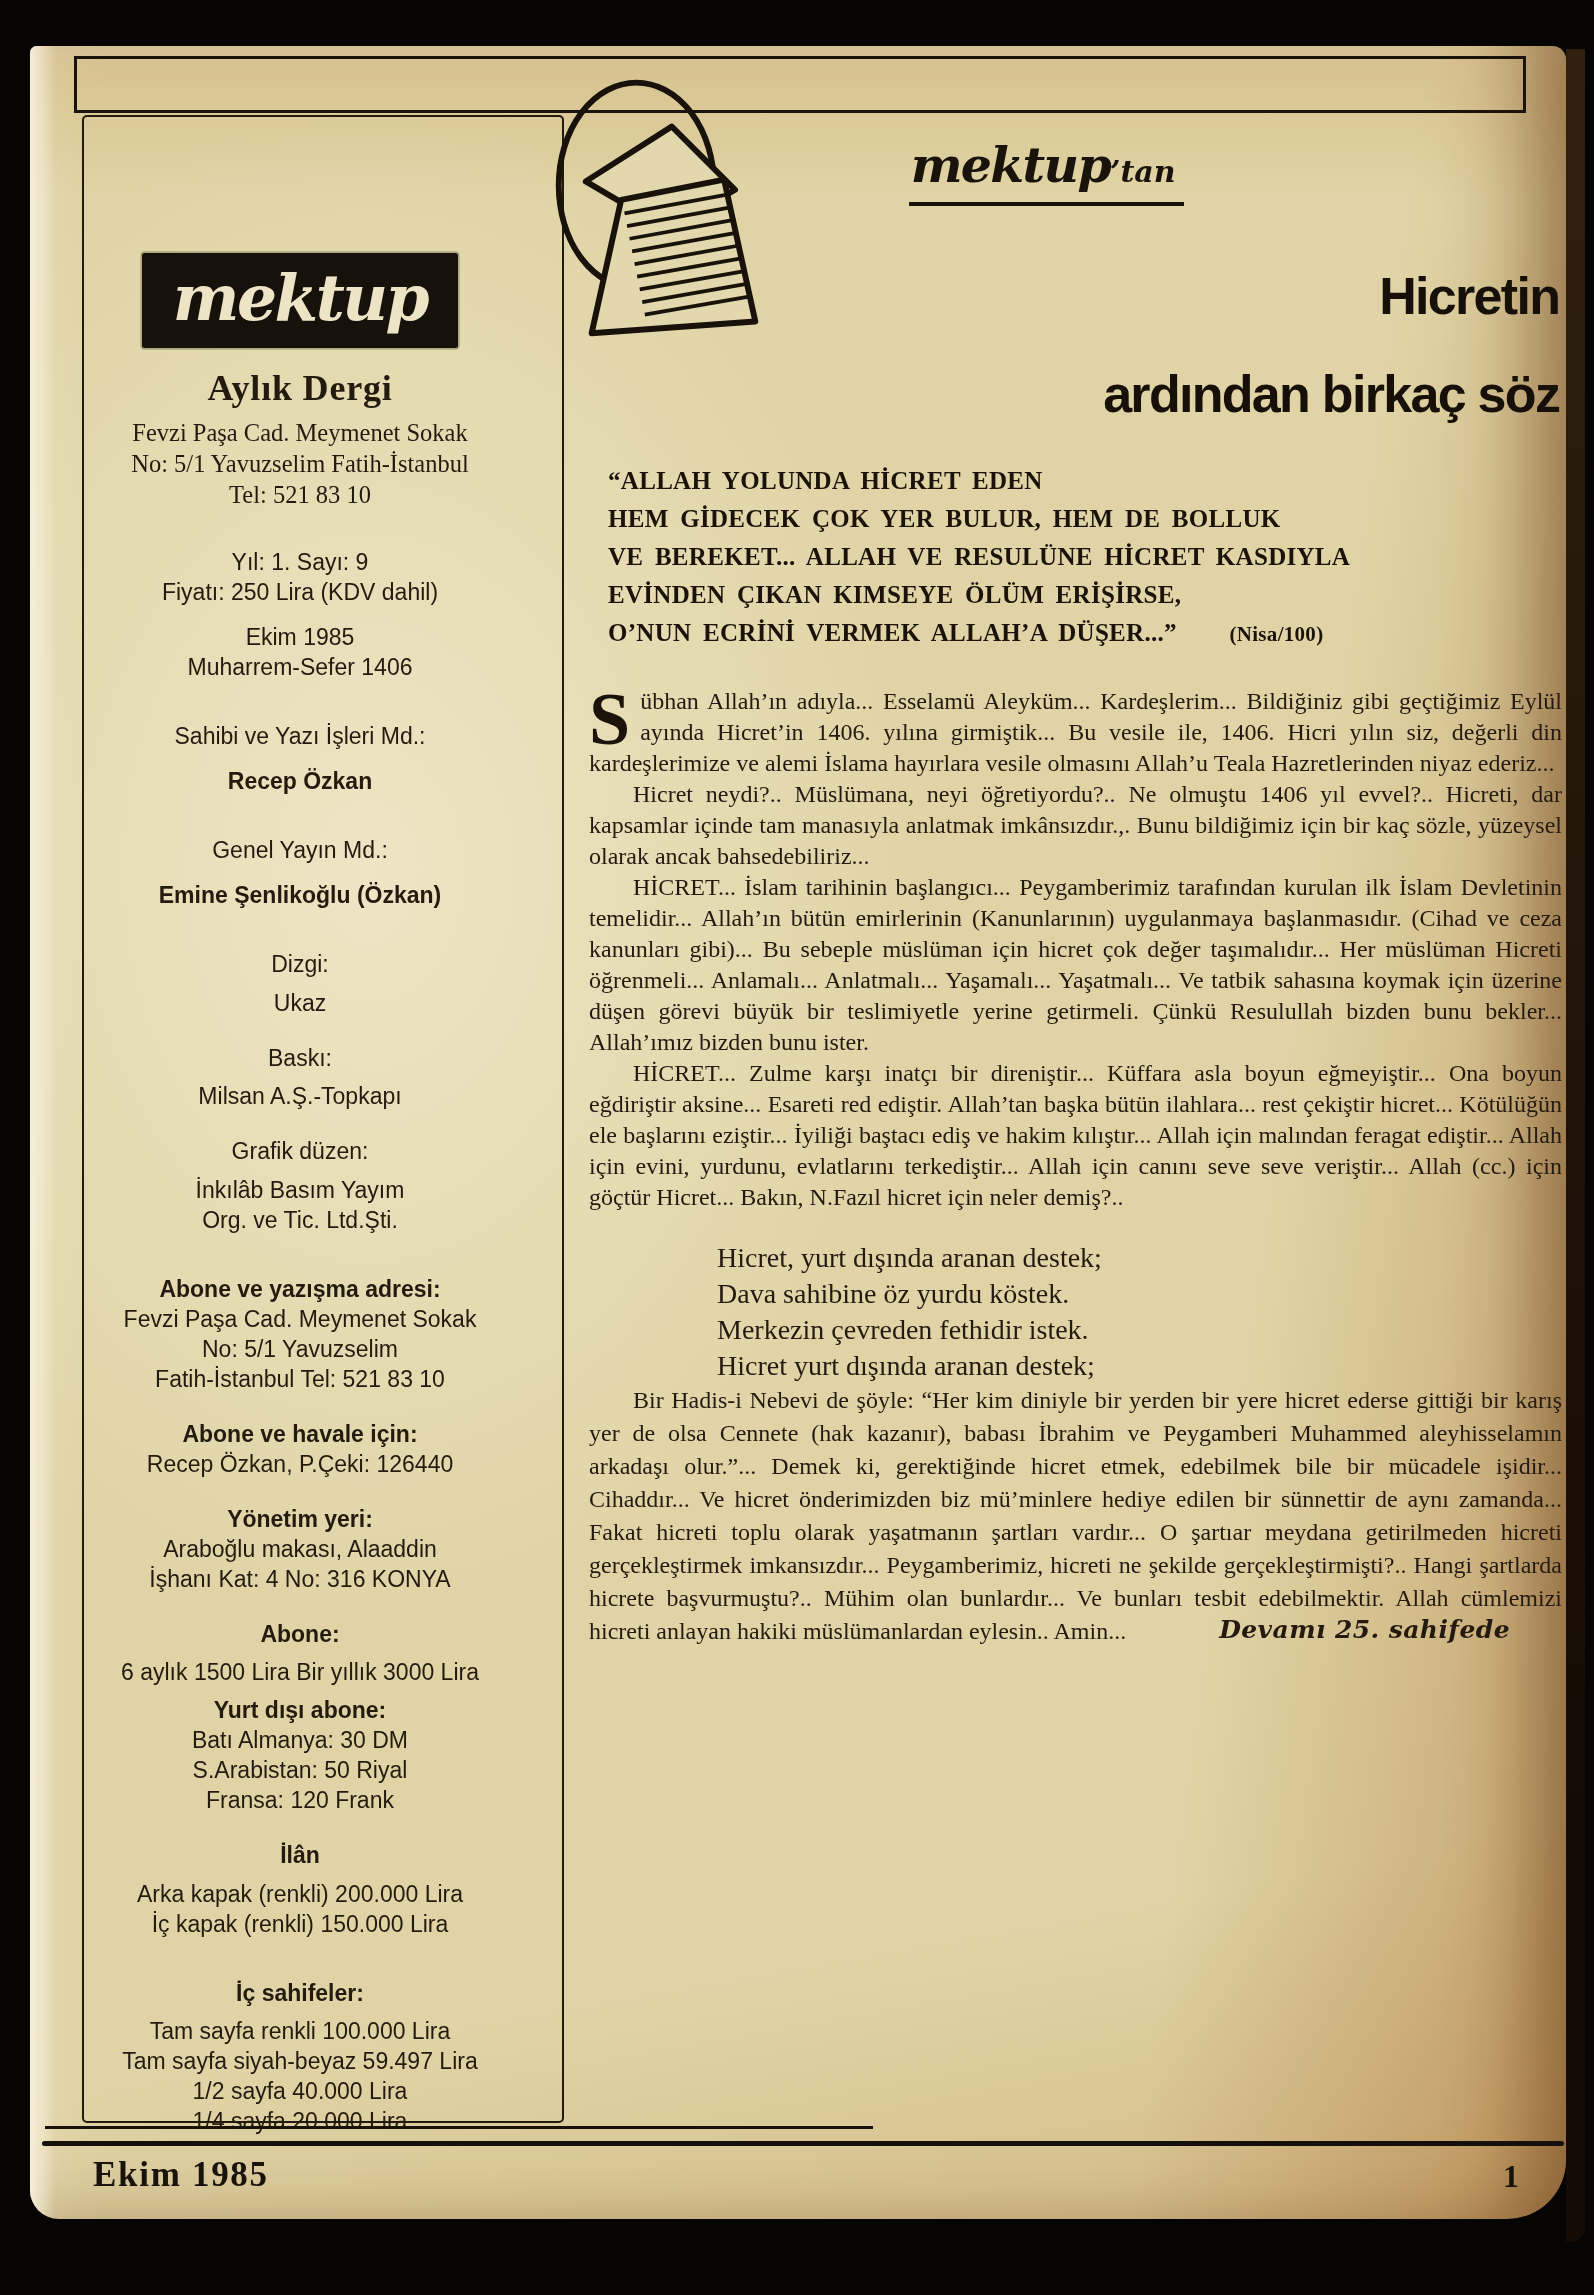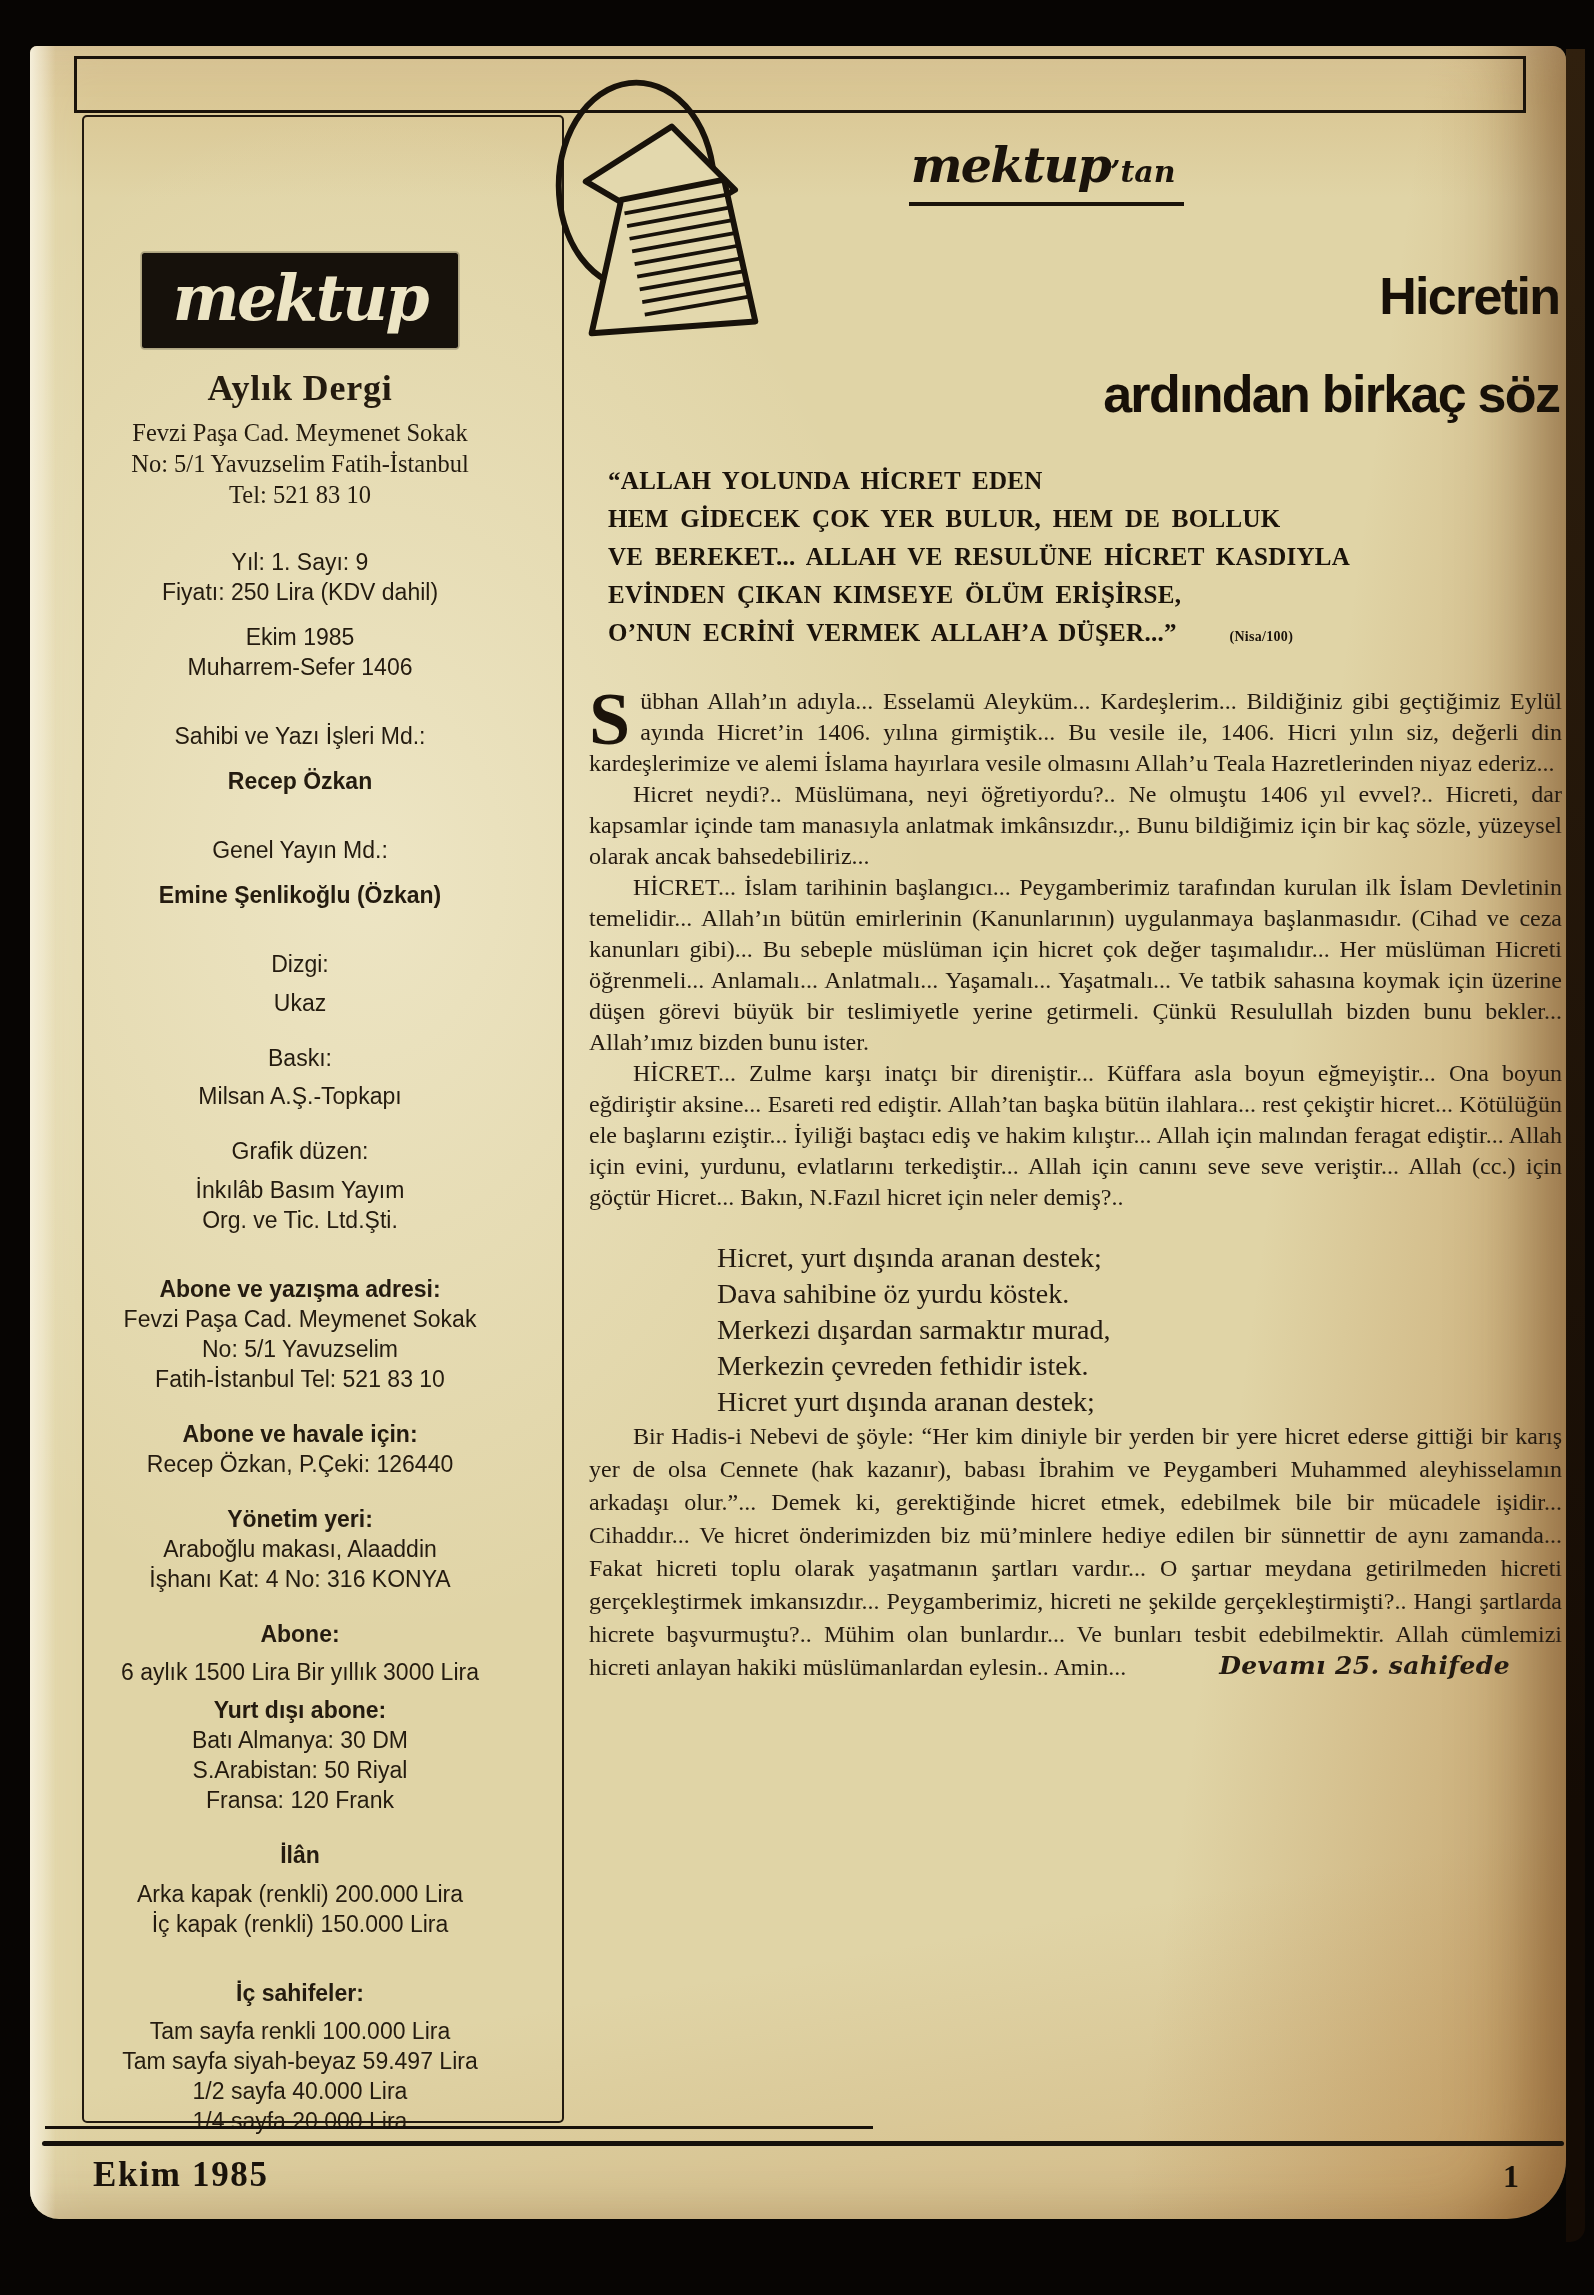--- a/index.html
+++ b/index.html
@@ -81,21 +81,21 @@
     position:absolute; right:6.8px; top:201px; text-align:right;
     font-family:"Liberation Sans", sans-serif; font-weight:bold;
     font-size:52px; line-height:98px; letter-spacing:-1.7px; color:#171008;
   }
   
   .quote{
     position:absolute; left:578px; top:416px; width:921px;
     font:bold 25px "Liberation Serif", serif; line-height:38px;
     letter-spacing:0.3px; word-spacing:5px; color:#1b130a;
   }
-  .quote-ref{font-size:14px; margin-left:41px; word-spacing:0;}
+  .quote-ref{font-size:21px; margin-left:41px; word-spacing:0;}
   
   .body-col{
     position:absolute; left:559px; top:640px; width:973px;
     font:24px "Liberation Serif", serif; line-height:31px;
     text-align:justify; color:#241a10;
   }
   .body-col p{margin:0;}
   .indent{text-indent:44px;}
   .dropcap{
     float:left; font:bold 74px "Liberation Serif", serif; line-height:56px;
@@ -213,21 +213,20 @@
         <span class="dropcap">S</span>
         <span>übhan Allah’ın adıyla... Esselamü Aleyküm... Kardeşlerim... Bildiğiniz gibi geçtiğimiz Eylül ayında Hicret’in 1406. yılına girmiştik... Bu vesile ile, 1406. Hicri yılın siz, değerli din kardeşlerimize ve alemi İslama hayırlara vesile olmasını Allah’u Teala Hazretlerinden niyaz ederiz...</span>
       </p>
       <p class="indent">Hicret neydi?.. Müslümana, neyi öğretiyordu?.. Ne olmuştu 1406 yıl evvel?.. Hicreti, dar kapsamlar içinde tam manasıyla anlatmak imkânsızdır.,. Bunu bildiğimiz için bir kaç sözle, yüzeysel olarak ancak bahsedebiliriz...</p>
       <p class="indent">HİCRET... İslam tarihinin başlangıcı... Peygamberimiz tarafından kurulan ilk İslam Devletinin temelidir... Allah’ın bütün emirlerinin (Kanunlarının) uygulanmaya başlanmasıdır. (Cihad ve ceza kanunları gibi)... Bu sebeple müslüman için hicret çok değer taşımalıdır... Her müslüman Hicreti öğrenmeli... Anlamalı... Anlatmalı... Yaşamalı... Yaşatmalı... Ve tatbik sahasına koymak için üzerine düşen görevi büyük bir teslimiyetle yerine getirmeli. Çünkü Resulullah bizden bunu bekler... Allah’ımız bizden bunu ister.</p>
       <p class="indent">HİCRET... Zulme karşı inatçı bir direniştir... Küffara asla boyun eğmeyiştir... Ona boyun eğdiriştir aksine... Esareti red ediştir. Allah’tan başka bütün ilahlara... rest çekiştir hicret... Kötülüğün ele başlarını eziştir... İyiliği baştacı ediş ve hakim kılıştır... Allah için malından feragat ediştir... Allah için evini, yurdunu, evlatlarını terkediştir... Allah için canını seve seve veriştir... Allah (cc.) için göçtür Hicret... Bakın, N.Fazıl hicret için neler demiş?..</p>
 
       <div class="poem">
           <div>Hicret, yurt dışında aranan destek;</div>
           <div>Dava sahibine öz yurdu köstek.</div>
-          <div>Merkezi dışardan sarmaktır murad,</div>
           <div>Merkezin çevreden fethidir istek.</div>
           <div>Hicret yurt dışında aranan destek;</div>
         </div>
 
       <p class="indent p5">
         <span>Bir Hadis-i Nebevi de şöyle: “Her kim diniyle bir yerden bir yere hicret ederse gittiği bir karış yer de olsa Cennete (hak kazanır), babası İbrahim ve Peygamberi Muhammed aleyhisselamın arkadaşı olur.”... Demek ki, gerektiğinde hicret etmek, edebilmek bile bir mücadele işidir... Cihaddır... Ve hicret önderimizden biz mü’minlere hediye edilen bir sünnettir de aynı zamanda... Fakat hicreti toplu olarak yaşatmanın şartları vardır... O şartıar meydana getirilmeden hicreti gerçekleştirmek imkansızdır... Peygamberimiz, hicreti ne şekilde gerçekleştirmişti?.. Hangi şartlarda hicrete başvurmuştu?.. Mühim olan bunlardır... Ve bunları tesbit edebilmektir. Allah cümlemizi hicreti anlayan hakiki müslümanlardan eylesin.. Amin...</span>
         <span class="cont">Devamı 25. sahifede</span>
       </p>
     </div>
 

